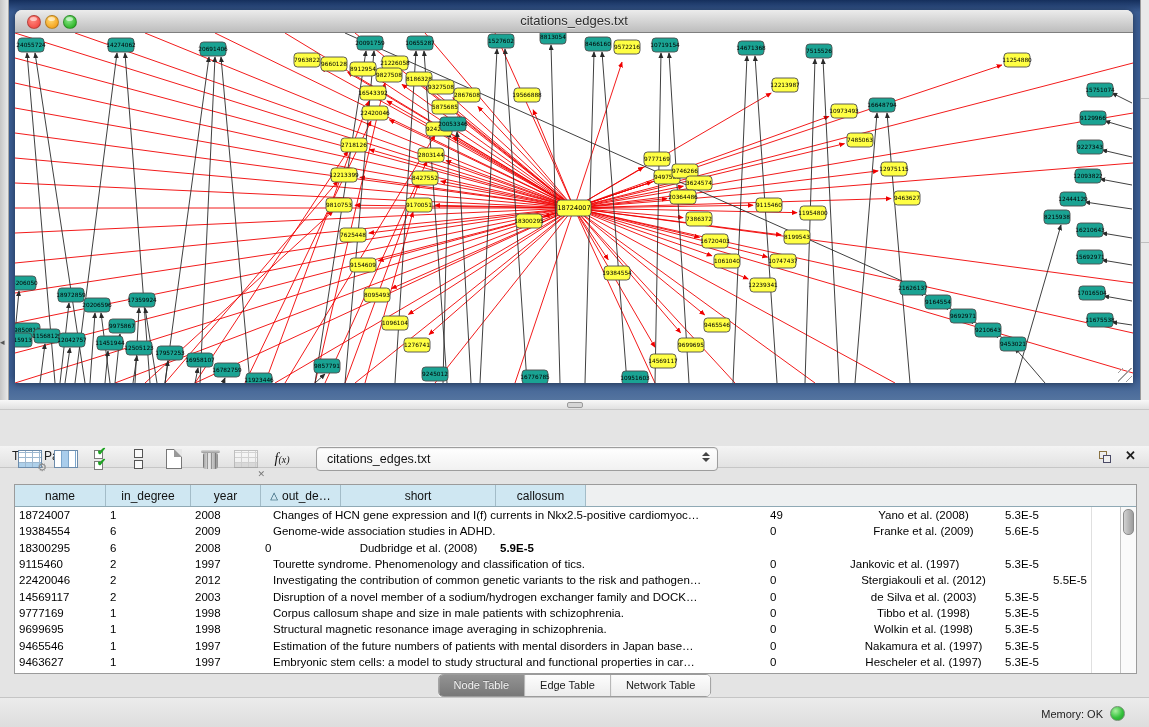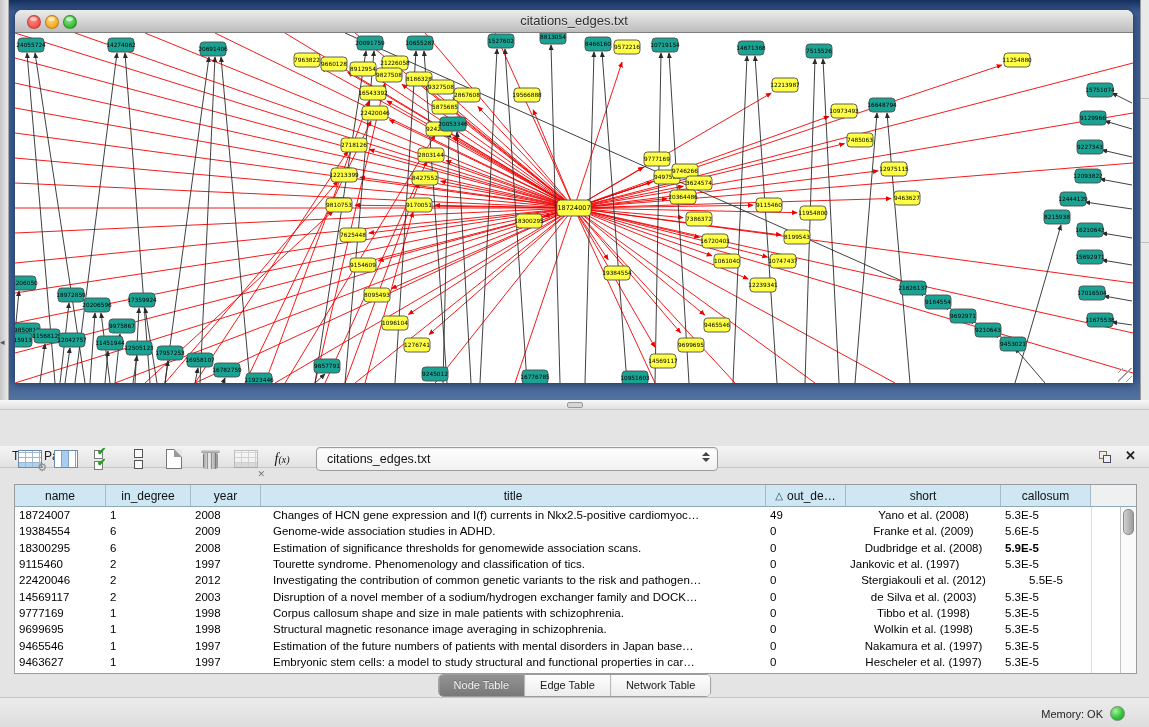--- a/index.html
+++ b/index.html
@@ -751,21 +751,20 @@
           <i class="dn"></i>
         </span>
     </span>
   </div>
 
   <div id="table">
     <div id="thead">
         <div class="th" style="width: 91px;">name</div>
         <div class="th" style="width: 85px;">in_degree</div>
         <div class="th" style="width: 70px;">year</div>
-        <div class="th" style="width: 505px;">title</div>
         <div class="th" style="width: 80px;"><span class="sort">△</span>out_de…</div>
         <div class="th" style="width: 155px;">short</div>
         <div class="th" style="width: 90px;">callosum</div>
         <div class="th filler"></div>
       </div>
     <div id="tbody">
       <div id="rows">
           <div class="tr">
             <div class="td" style="width: 91px; text-align: left;">18724007</div>
             <div class="td" style="width: 85px; text-align: left;">1</div>
@@ -781,42 +780,41 @@
             <div class="td" style="width: 70px; text-align: left;">2009</div>
             <div class="td" style="width: 505px; text-align: left; padding-left: 12px;">Genome-wide association studies in ADHD.</div>
             <div class="td" style="width: 80px; text-align: left;">0</div>
             <div class="td" style="width: 155px; text-align: center;">Franke et al. (2009)</div>
             <div class="td" style="width: 90px; text-align: left;">5.6E-5</div>
           </div>
           <div class="tr">
             <div class="td" style="width: 91px; text-align: left;">18300295</div>
             <div class="td" style="width: 85px; text-align: left;">6</div>
             <div class="td" style="width: 70px; text-align: left;">2008</div>
-            <div class="td" style="width: 505px; text-align: left; padding-left: 12px;">Estimation of significance thresholds for genomewide association scans.</div>
             <div class="td" style="width: 80px; text-align: left;">0</div>
             <div class="td" style="width: 155px; text-align: center;">Dudbridge et al. (2008)</div>
             <div class="td" style="width: 90px; text-align: left; font-weight: bold;">5.9E-5</div>
           </div>
           <div class="tr">
             <div class="td" style="width: 91px; text-align: left;">9115460</div>
             <div class="td" style="width: 85px; text-align: left;">2</div>
             <div class="td" style="width: 70px; text-align: left;">1997</div>
             <div class="td" style="width: 505px; text-align: left; padding-left: 12px;">Tourette syndrome. Phenomenology and classification of tics.</div>
             <div class="td" style="width: 80px; text-align: left;">0</div>
             <div class="td" style="width: 155px; text-align: left;">Jankovic et al. (1997)</div>
             <div class="td" style="width: 90px; text-align: left;">5.3E-5</div>
           </div>
           <div class="tr">
             <div class="td" style="width: 91px; text-align: left;">22420046</div>
             <div class="td" style="width: 85px; text-align: left;">2</div>
             <div class="td" style="width: 70px; text-align: left;">2012</div>
             <div class="td" style="width: 505px; text-align: left; padding-left: 12px;">Investigating the contribution of common genetic variants to the risk and pathogen…</div>
             <div class="td" style="width: 80px; text-align: left;">0</div>
             <div class="td" style="width: 155px; text-align: center;">Stergiakouli et al. (2012)</div>
-            <div class="td" style="width: 90px; text-align: center;">5.5E-5</div>
+            <div class="td" style="width: 90px; text-align: right;">5.5E-5</div>
           </div>
           <div class="tr">
             <div class="td" style="width: 91px; text-align: left;">14569117</div>
             <div class="td" style="width: 85px; text-align: left;">2</div>
             <div class="td" style="width: 70px; text-align: left;">2003</div>
             <div class="td" style="width: 505px; text-align: left; padding-left: 12px;">Disruption of a novel member of a sodium/hydrogen exchanger family and DOCK…</div>
             <div class="td" style="width: 80px; text-align: left;">0</div>
             <div class="td" style="width: 155px; text-align: center;">de Silva et al. (2003)</div>
             <div class="td" style="width: 90px; text-align: left;">5.3E-5</div>
           </div>

